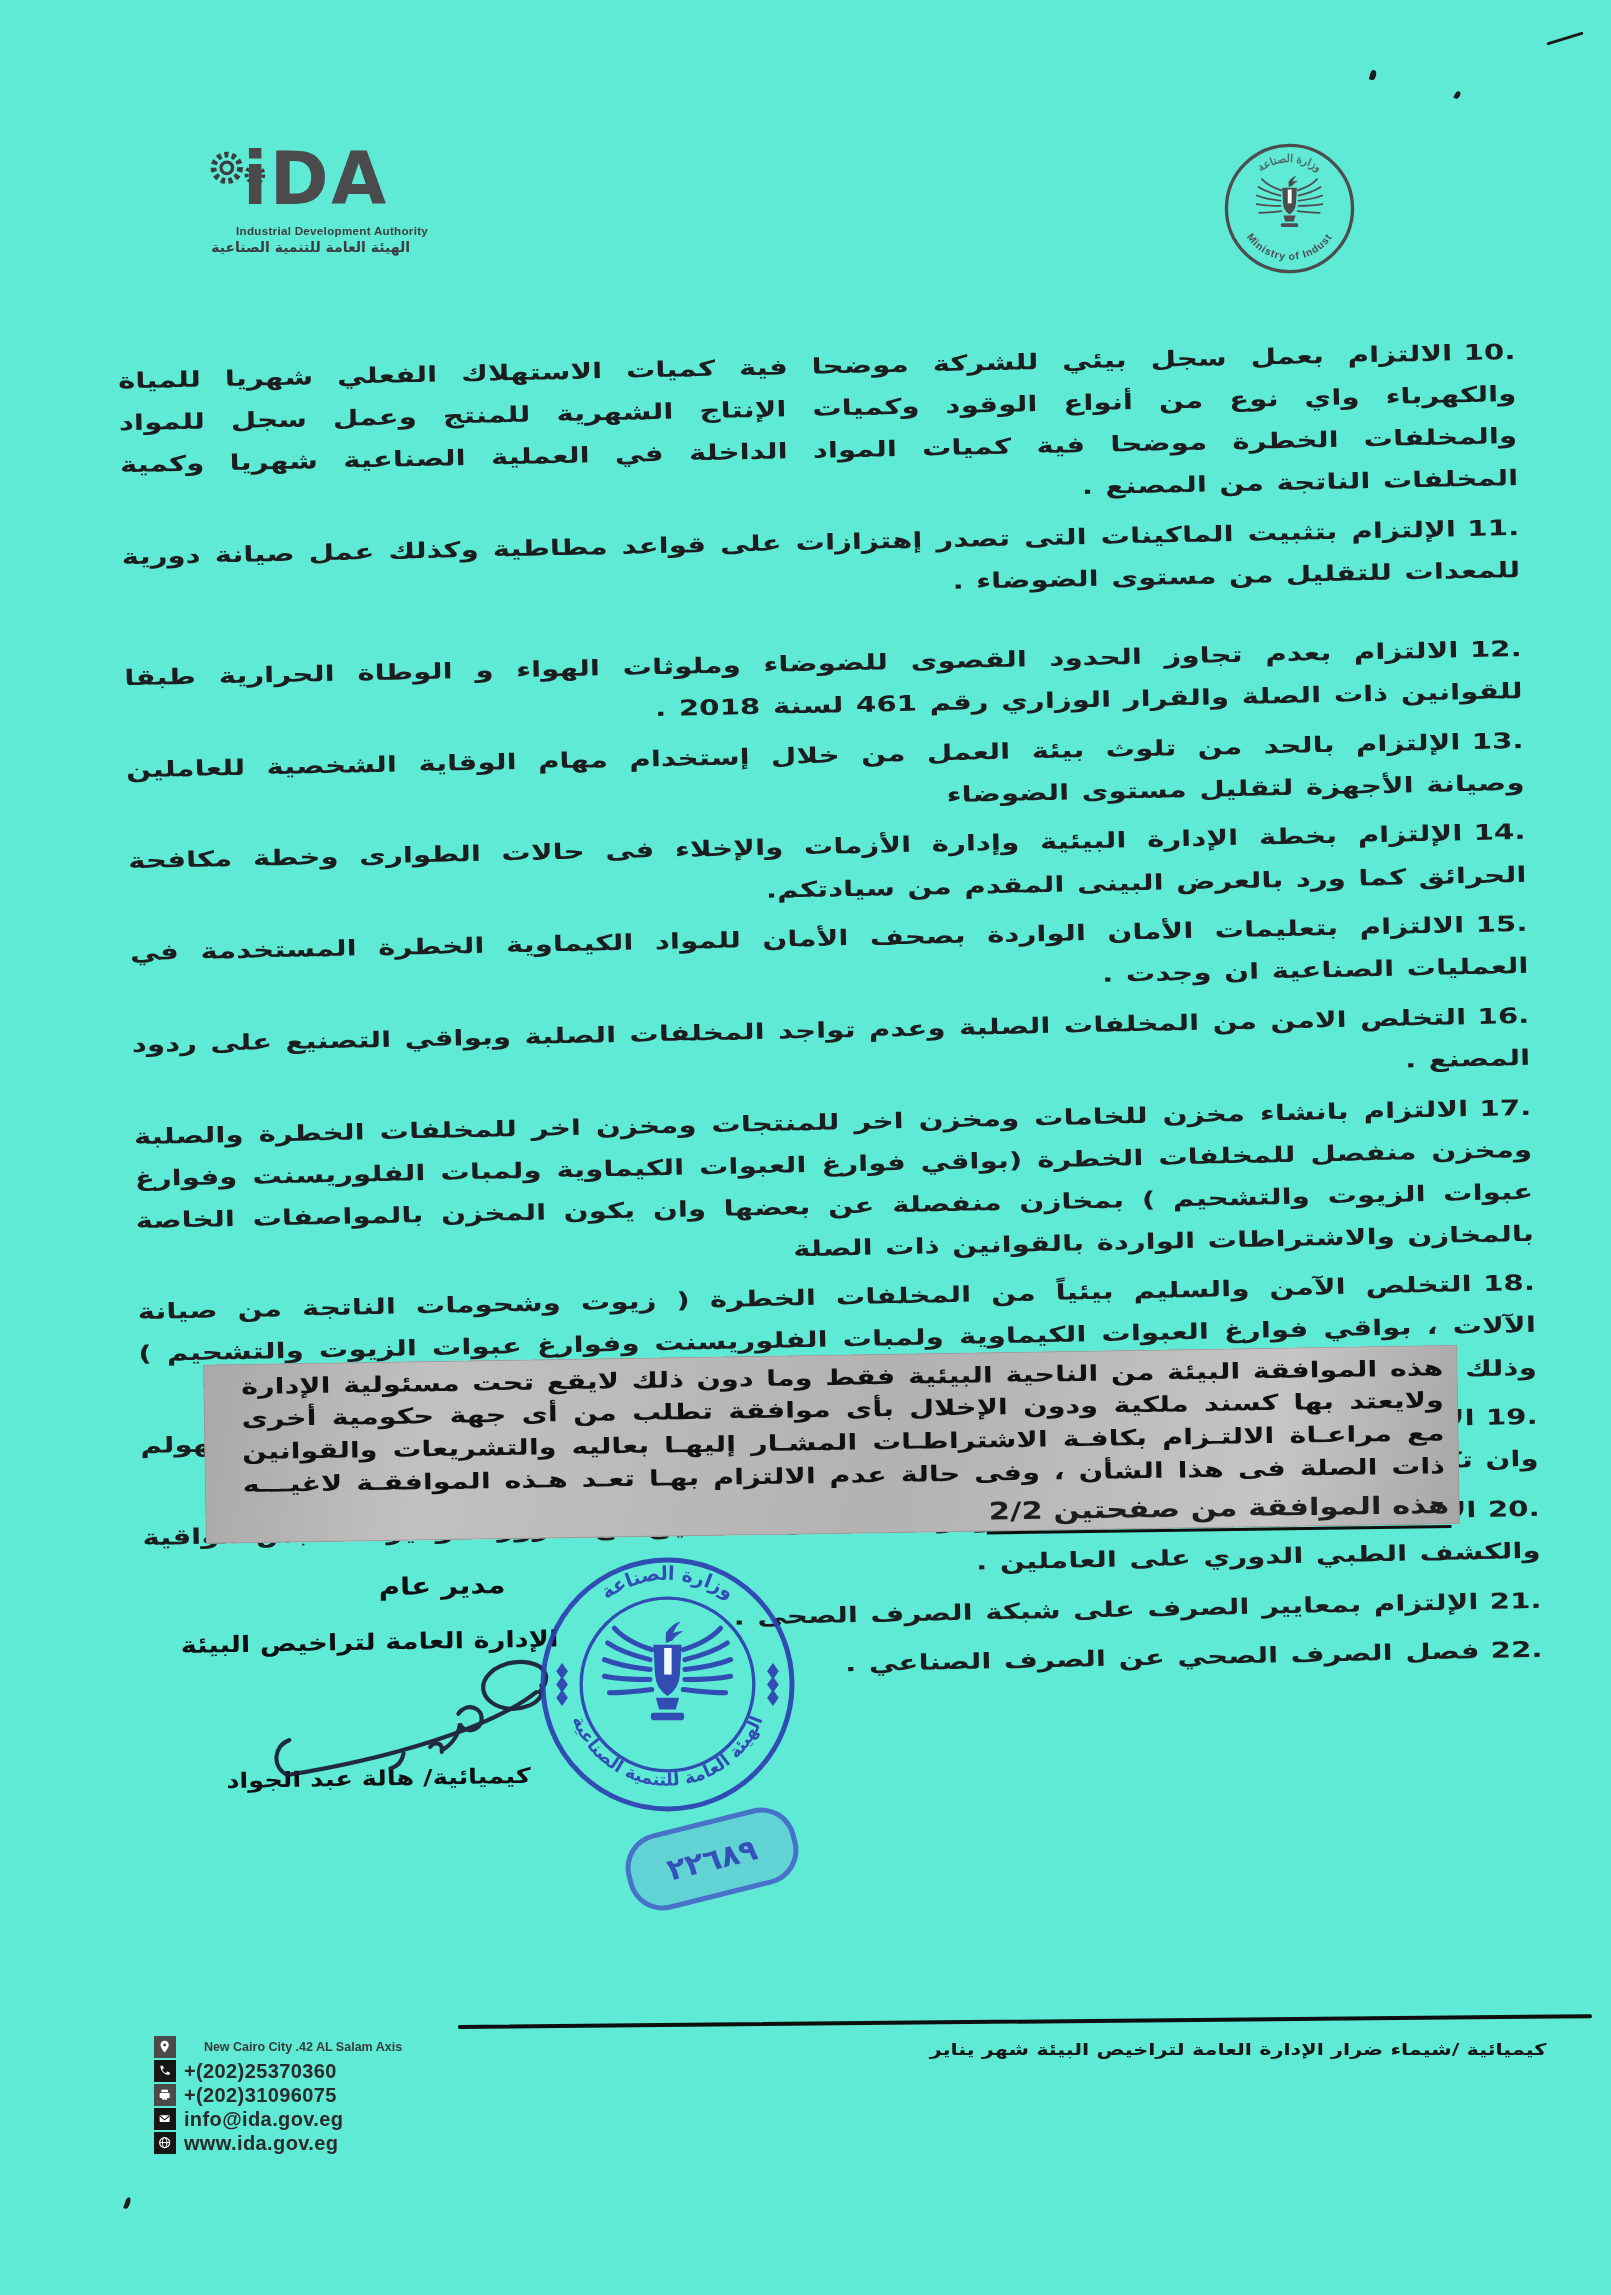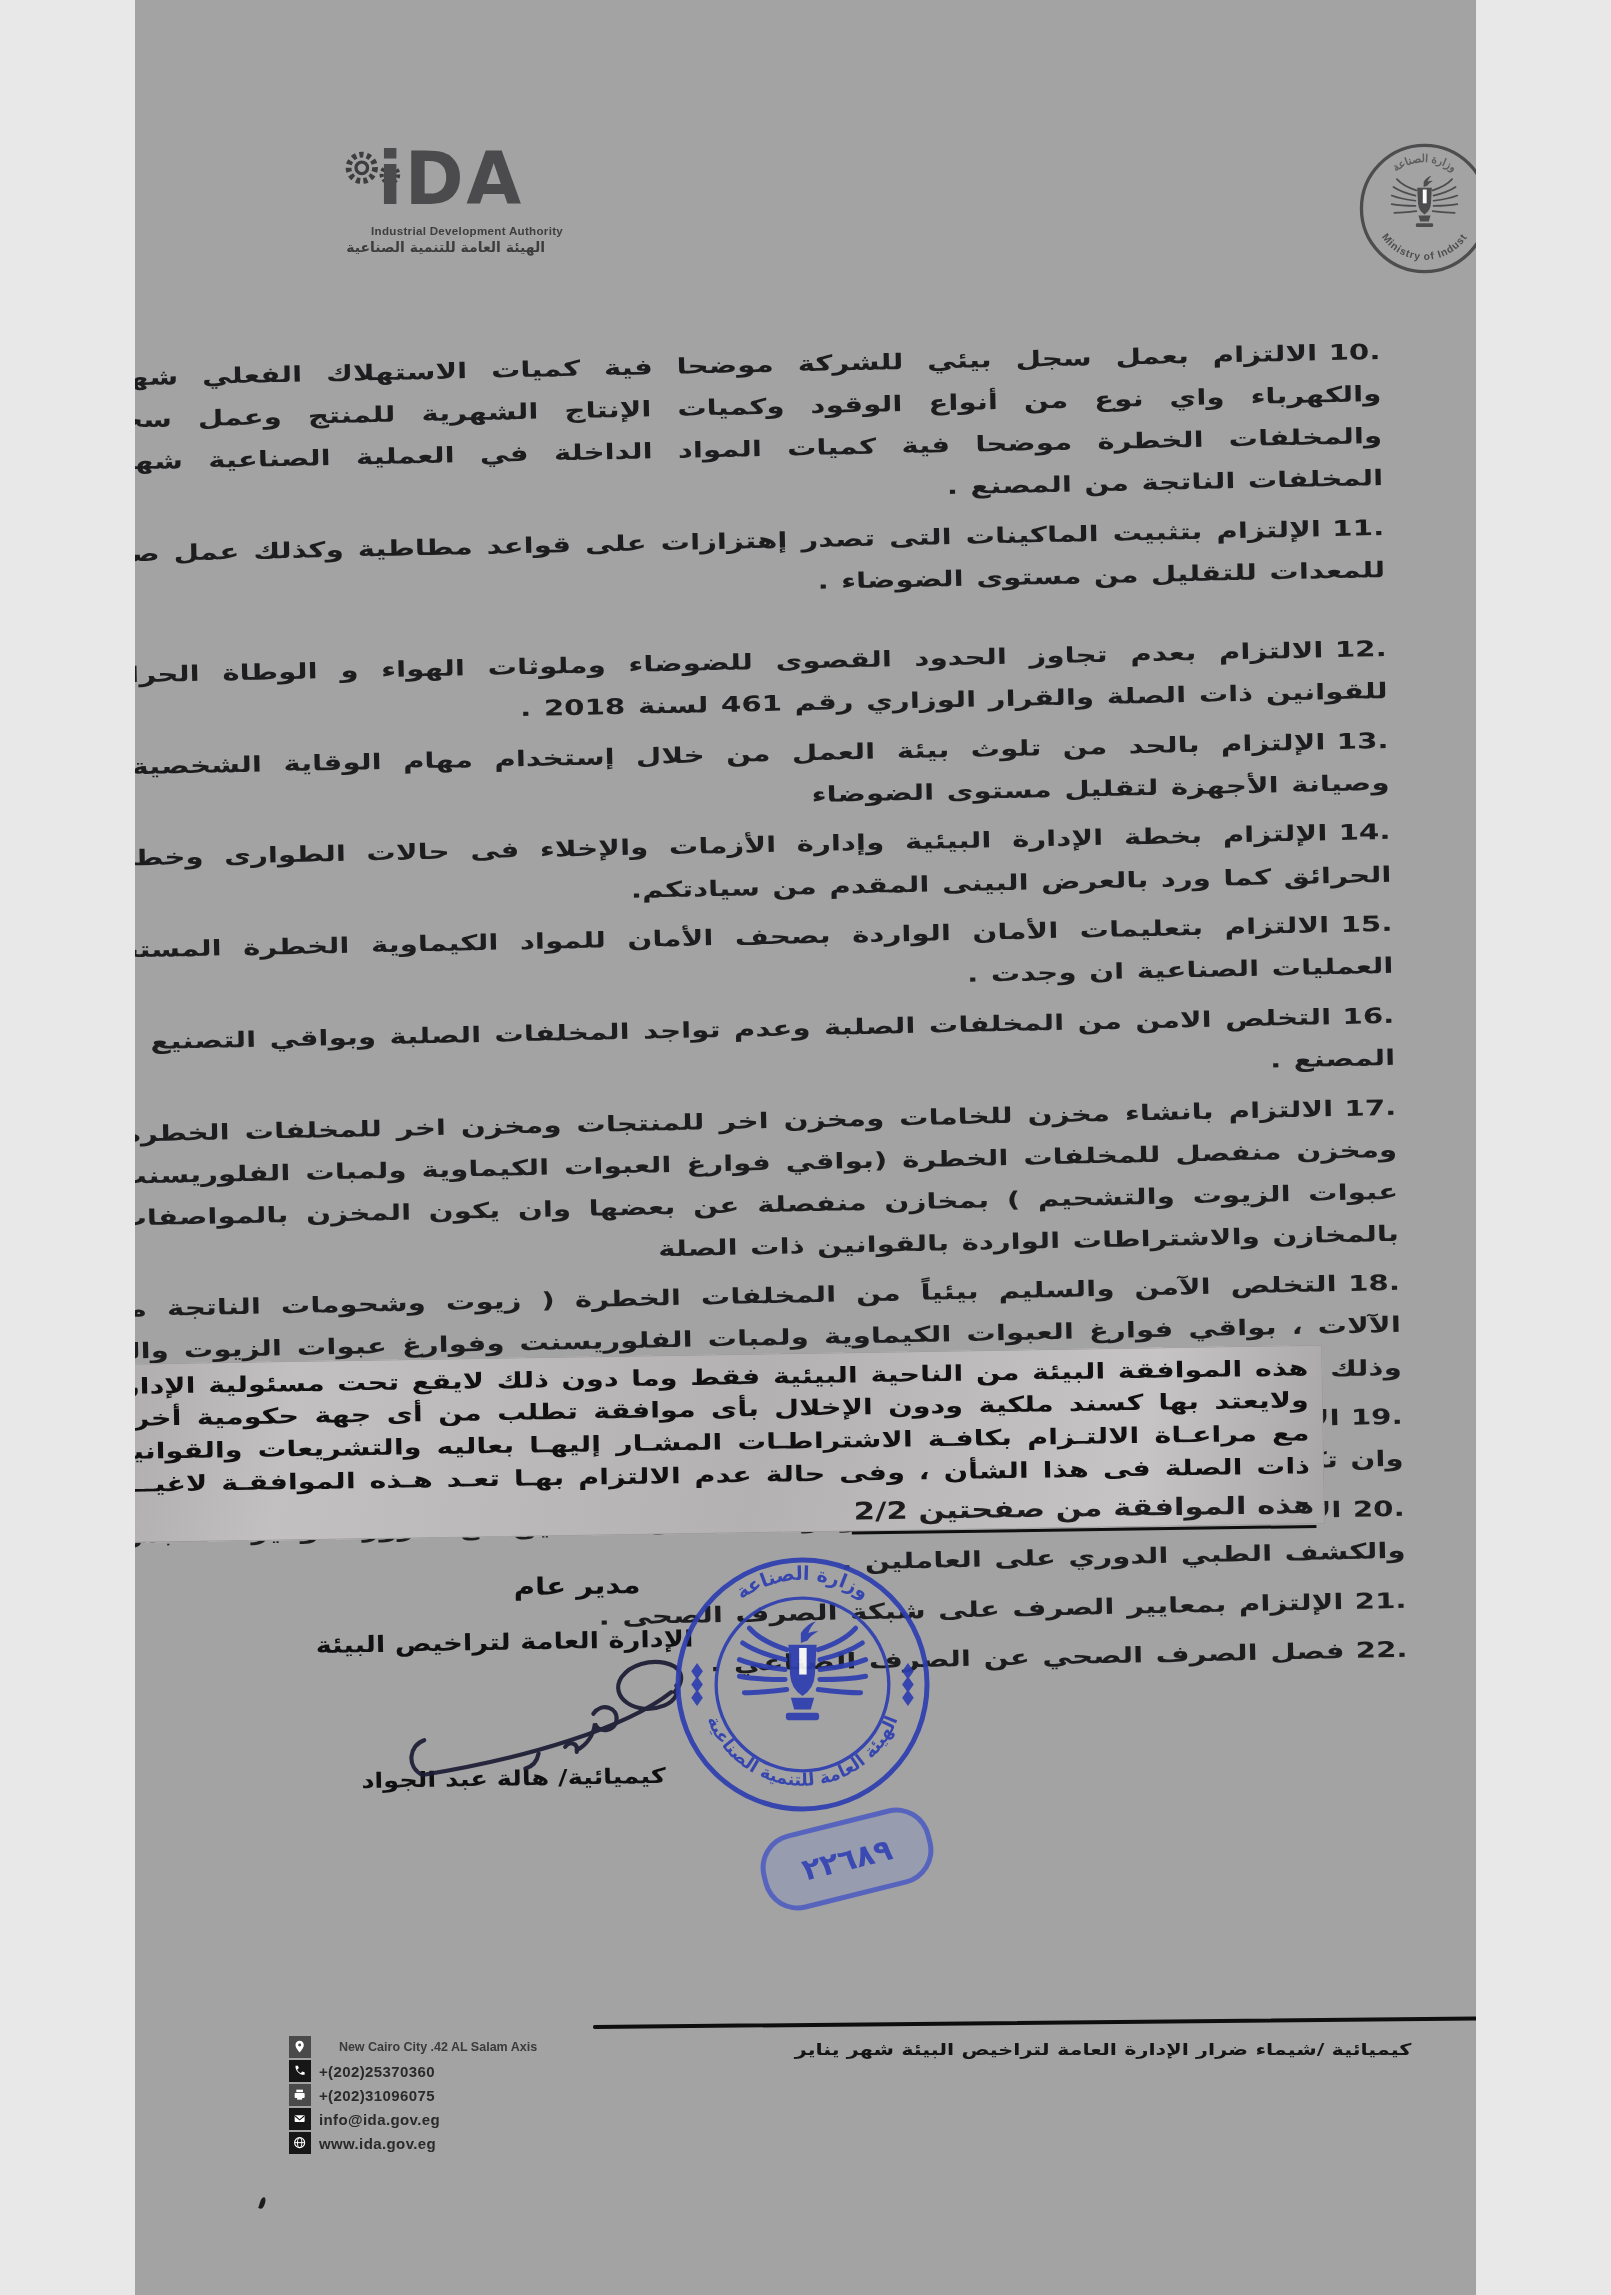--- a/index.html
+++ b/index.html
@@ -1,18 +1,18 @@
 <!DOCTYPE html>
 <html lang="ar" style="--ink: #1d1d1f; --stamp-blue: #2e3fb0; --notice-bg: #b5b3b3; --logo-gray: #4b4b4d;font-size:13.3px"><head>
 <meta charset="utf-8">
 <style>
   html,body{margin:0;padding:0;background:#e8e8e8;}
   .page{
-    position:relative;width:1341px;height:2295px;margin:0 auto;
-    background:#a3a3a3;overflow:hidden;
+    position:relative;width:1611px;height:2295px;margin:0 auto;
+    background:#5eead4;overflow:hidden;
     font-family:"DejaVu Sans",sans-serif;color:var(--ink,#1d1d1f);
   }
   
   .ida-logo{position:absolute;left:203px;top:148px;width:241px;height:125px;}
   .ida-gears{position:absolute;left:1.7px;top:0;}
   .ida-acronym{
     position:absolute;left:40px;top:-10px;font-size:71px;font-weight:bold;
     color:var(--logo-gray,#4b4b4d);letter-spacing:2.5px;transform:scaleY(1.02);
   }
   .ida-en{position:absolute;left:33px;top:76px;font-size:11.6px;font-weight:bold;color:#3e3e40;
@@ -90,21 +90,21 @@
   .contact-row{display:flex;align-items:center;height:24px;}
   .contact-icon{
     width:21.6px;height:21.6px;display:flex;align-items:center;justify-content:center;flex:none;
   }
   .ci-a{background:#4a4a4a;} .ci-b{background:#161616;}
   .contact-text{
     margin-left:8.3px;font-family:"Liberation Sans",sans-serif;font-weight:bold;color:#2a2a2a;
     white-space:nowrap;
   }
   .t-sm{font-size:12.5px;color:#3a3a3a;padding-left:20px;}
-  .t-lg{font-size:15px;letter-spacing:0.4px;}
+  .t-lg{font-size:20px;letter-spacing:0.4px;}
   
   .speck{position:absolute;background:#1c1c1c;border-radius:50% 50% 50% 0;}
 </style>
 </head>
 <body>
 
 <div class="page">
 
   <div class="ida-logo">
     <svg class="ida-gears" width="75" height="43" viewBox="0 0 90 52">

